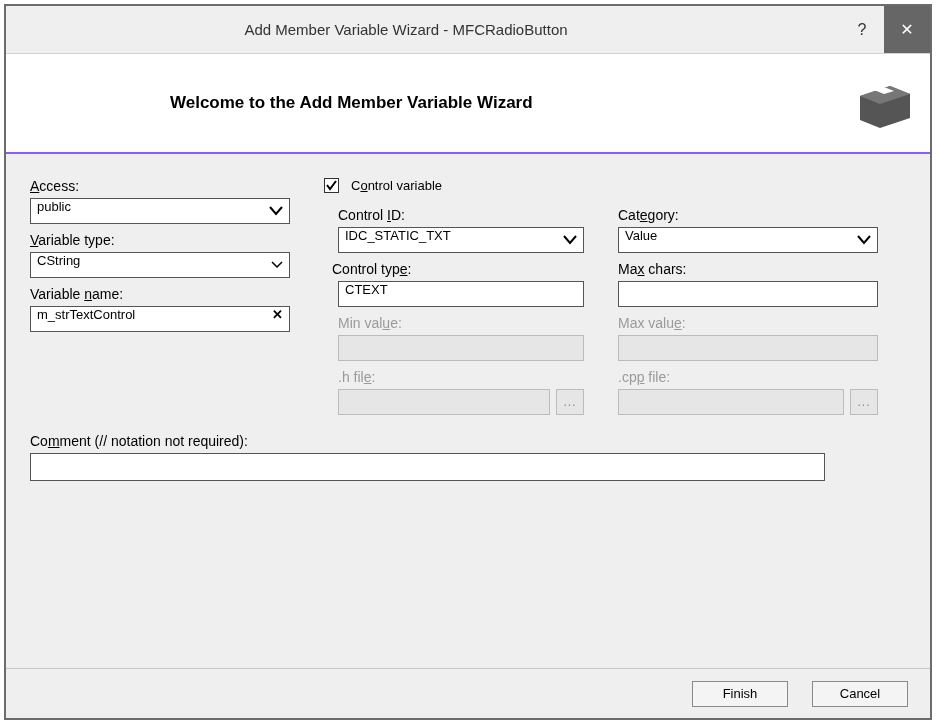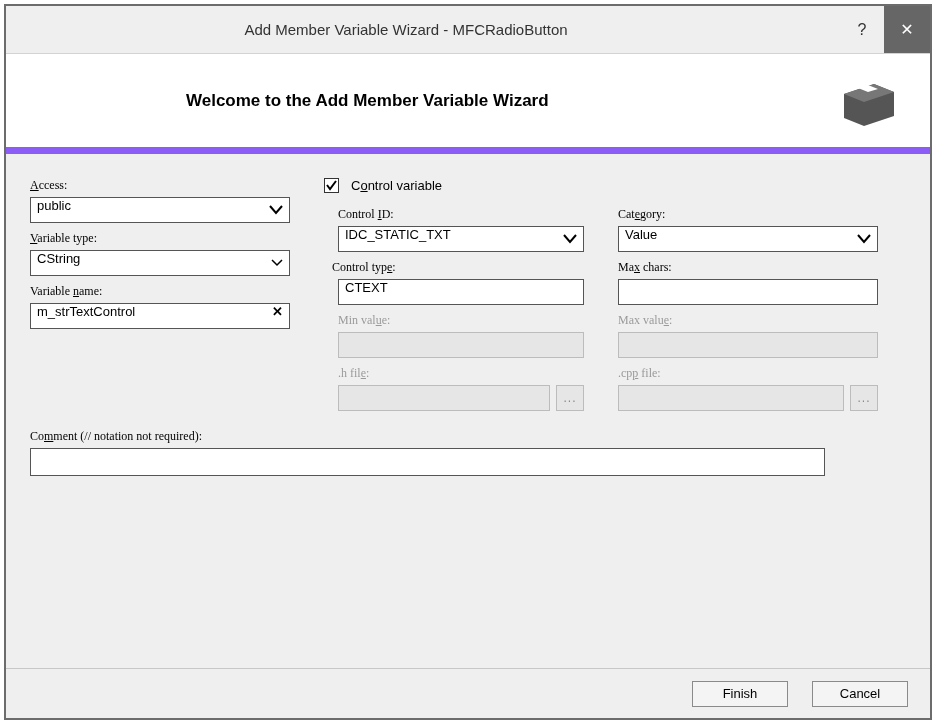--- a/index.html
+++ b/index.html
@@ -44,24 +44,24 @@
     align-items: center;
     justify-content: center;
     font-size: 16px;
     color: #333;
     cursor: pointer;
   }
   .titlebar-btn.close { background: #666; color: #fff; width: 46px; }
   .banner {
     background: #fff;
     height: 100px;
-    border-bottom: 7px solid #8b5cf6;
-    display: flex;
-    align-items: center;
-    padding: 0 30px;
+    border-bottom: 2px solid #8b5cf6;
+    display: flex;
+    align-items: center;
+    padding: 0 14px;
   }
   .banner-title {
     flex: 1;
     font-weight: bold;
     font-size: 17px;
     color: #000;
     text-align: left;
     padding-left: 150px;
   }
   .banner-icon { width: 80px; display: flex; justify-content: flex-end; }
@@ -74,24 +74,23 @@
   .cols {
     display: flex;
     gap: 34px;
     align-items: flex-start;
   }
   .col { display: flex; flex-direction: column; }
   .col.left { width: 260px; }
   .col.mid { width: 260px; }
   .col.right { width: 260px; }
   .field-label {
-    font-size: 12px;
+    font-size: 14px;
     color: #000;
     margin: 8px 0 4px 0;
-    font-family: Liberation Serif, serif;
   }
   .field-label.disabled { color: #9a9a9a; }
   .field-label u { text-decoration: underline; }
   .combo, .textin {
     width: 100%;
     height: 26px;
     border: 1px solid #555;
     background: #fff;
     display: flex;
     align-items: flex-start;

